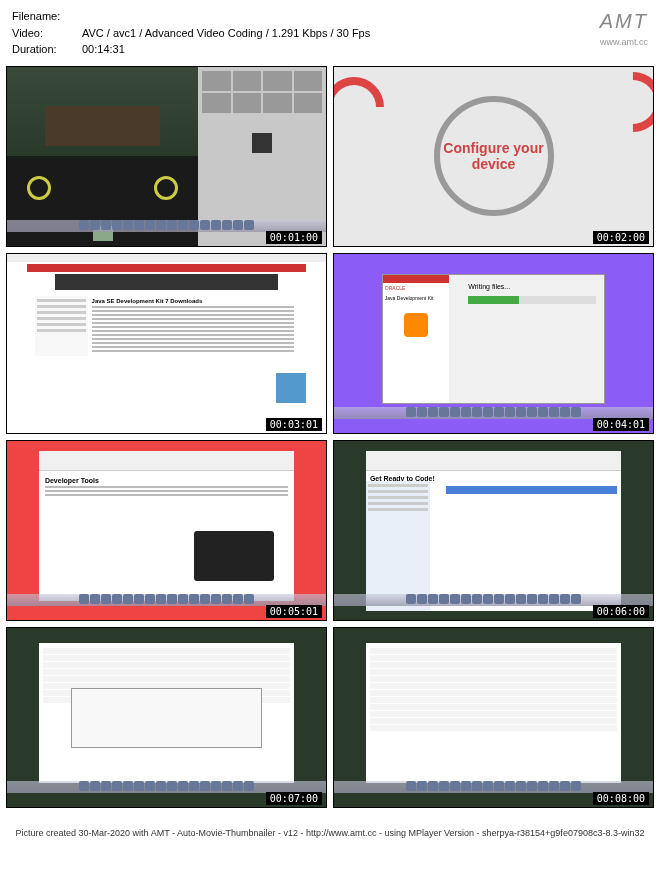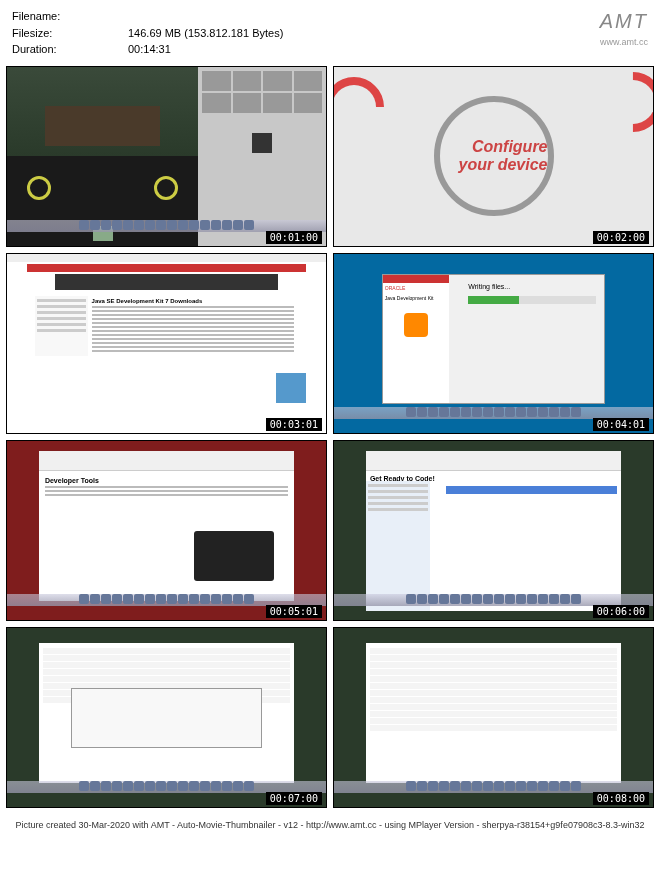--- a/index.html
+++ b/index.html
@@ -1,19 +1,19 @@
 <!DOCTYPE html>
 <html><head>
 <meta charset="utf-8">
 <style>
   * { margin: 0; padding: 0; box-sizing: border-box; }
   body { font-family: Arial, sans-serif; background: #fff; width: 660px; }
   
   .header { padding: 8px 12px; font-size: 11px; line-height: 1.5; position: relative; }
-  .header-row { display: flex; gap: 46px; }
+  .header-row { display: flex; }
   .header-label { width: 70px; }
   .logo-area { position: absolute; top: 6px; right: 12px; text-align: right; }
   .logo-text { font-size: 20px; font-weight: normal; font-style: italic; color: #888; letter-spacing: 2px; }
   .logo-url { font-size: 9px; color: #999; }
   
   .grid { display: grid; grid-template-columns: 1fr 1fr; gap: 6px; padding: 0 6px; }
   .thumb { position: relative; border: 1px solid #000; height: 181px; overflow: hidden; }
   .timestamp { position: absolute; bottom: 2px; right: 4px; background: #000; color: #fff; font-size: 10px; padding: 1px 4px; font-family: monospace; }
   
   
@@ -25,47 +25,47 @@
   .t1-ship { position: absolute; bottom: 5px; left: 45%; width: 20px; height: 15px; background: #8a8; }
   .t1-ring { position: absolute; width: 24px; height: 24px; border: 3px solid #cc4; border-radius: 50%; }
   .t1-right { flex: 1; background: #c8c8c8; padding: 4px; }
   .t1-icons { display: grid; grid-template-columns: repeat(4, 1fr); gap: 2px; }
   .t1-icon { background: #999; height: 20px; }
   .t1-cube { width: 20px; height: 20px; background: #333; margin: 20px auto; }
   
   
   .t2 { background: #e8e8e8; display: flex; align-items: center; justify-content: center; }
   .t2-circle { width: 120px; height: 120px; border: 6px solid #999; border-radius: 50%; display: flex; align-items: center; justify-content: center; position: relative; }
-  .t2-text { color: #c44; font-size: 16px; text-align: right; font-weight: bold; font-style: italic; }
+  .t2-text { color: #c44; font-size: 14px; text-align: center; font-weight: bold; }
   .t2-arrow { position: absolute; width: 60px; height: 60px; border: 8px solid #d44; border-radius: 50%; border-left-color: transparent; border-bottom-color: transparent; }
   .t2-arrow1 { top: 10px; left: -10px; transform: rotate(-45deg); }
   .t2-arrow2 { top: 5px; right: -10px; transform: rotate(45deg); }
   
   
   .t3 { background: #fff; }
   .t3-top { height: 8px; background: #c33; }
   .t3-bar { height: 16px; background: #333; margin: 2px 10%; display: flex; }
   .t3-content { padding: 4px 8px; display: flex; }
   .t3-side { width: 20%; background: #f8f8f8; }
   .t3-line { height: 3px; background: #ccc; margin: 3px 2px; }
   .t3-main { flex: 1; padding: 2px 4px; }
   .t3-java { position: absolute; bottom: 30px; right: 20px; width: 30px; height: 30px; background: #59c; }
   
   
-  .t4 { background: #0369a1; }
+  .t4 { background: #8b5cf6; }
   .t4-window { position: absolute; top: 20px; left: 15%; width: 70%; height: 130px; background: #f0f0f0; border: 1px solid #999; }
   .t4-oracle { width: 30%; height: 100%; background: #fff; float: left; position: relative; }
   .t4-oracle-bar { height: 8px; background: #c33; }
   .t4-java-icon { width: 24px; height: 24px; background: #f80; margin: 10px auto; border-radius: 4px; }
   .t4-progress { float: right; width: 65%; padding: 8px; font-size: 7px; }
   .t4-prog-bar { height: 8px; background: #ddd; margin: 6px 0; }
   .t4-prog-fill { height: 100%; width: 40%; background: #4a4; }
   
   
-  .t5 { background: #7f1d1d; }
+  .t5 { background: #ef4444; }
   .t5-window { position: absolute; top: 10px; left: 10%; width: 80%; height: 150px; background: #fff; }
   .t5-header { height: 20px; background: #f0f0f0; border-bottom: 1px solid #ccc; }
   .t5-tablets { position: absolute; bottom: 20px; right: 20px; width: 80px; height: 50px; background: #222; border-radius: 3px; }
   
   
   .t6 { background: #2a3a2a; }
   .t6-window { position: absolute; top: 20px; left: 10%; width: 80%; height: 130px; background: #fff; }
   .t6-side { width: 25%; height: 100%; background: #e8eff8; float: left; }
   .t6-list { float: right; width: 70%; padding: 4px; }
   .t6-row { height: 8px; margin: 1px 0; }
@@ -74,34 +74,34 @@
   
   .t78 { background: #2a3a2a; }
   .t78-window { position: absolute; top: 15px; left: 10%; width: 80%; height: 140px; background: #fff; }
   .t78-table { padding: 4px; }
   .t78-trow { height: 6px; background: #f4f4f4; margin: 1px 0; }
   .t78-dialog { position: absolute; top: 60px; left: 20%; width: 60%; height: 60px; background: #f8f8f8; border: 1px solid #999; }
   
   .dock { position: absolute; bottom: 14px; left: 0; right: 0; height: 12px; background: linear-gradient(rgba(200,200,220,0.6), rgba(150,150,170,0.8)); display: flex; justify-content: center; gap: 1px; padding: 0 4px; }
   .dock-item { width: 10px; height: 10px; background: #679; border-radius: 2px; }
   
-  .footer { font-size: 9px; text-align: center; padding: 12px 4px 4px; color: #333; }
+  .footer { font-size: 9px; text-align: center; padding: 20px 4px 4px; color: #333; }
   
   .line-sm { height: 2px; background: #bbb; margin: 2px 0; }
 </style>
 </head>
 <body>
 
 <div class="header">
   <div class="header-row">
     <span class="header-label">Filename:</span>
   </div>
   <div class="header-row">
-    <span class="header-label">Filesize:</span>
-    <span>146.69 MB (153.812.181 Bytes)</span>
+    <span class="header-label">Video:</span>
+    <span>AVC / avc1 / Advanced Video Coding / 1.291 Kbps / 30 Fps</span>
   </div>
   <div class="header-row">
     <span class="header-label">Duration:</span>
     <span>00:14:31</span>
   </div>
   <div class="logo-area">
     <div class="logo-text">AMT</div>
     <div class="logo-url">www.amt.cc</div>
   </div>
 </div>

